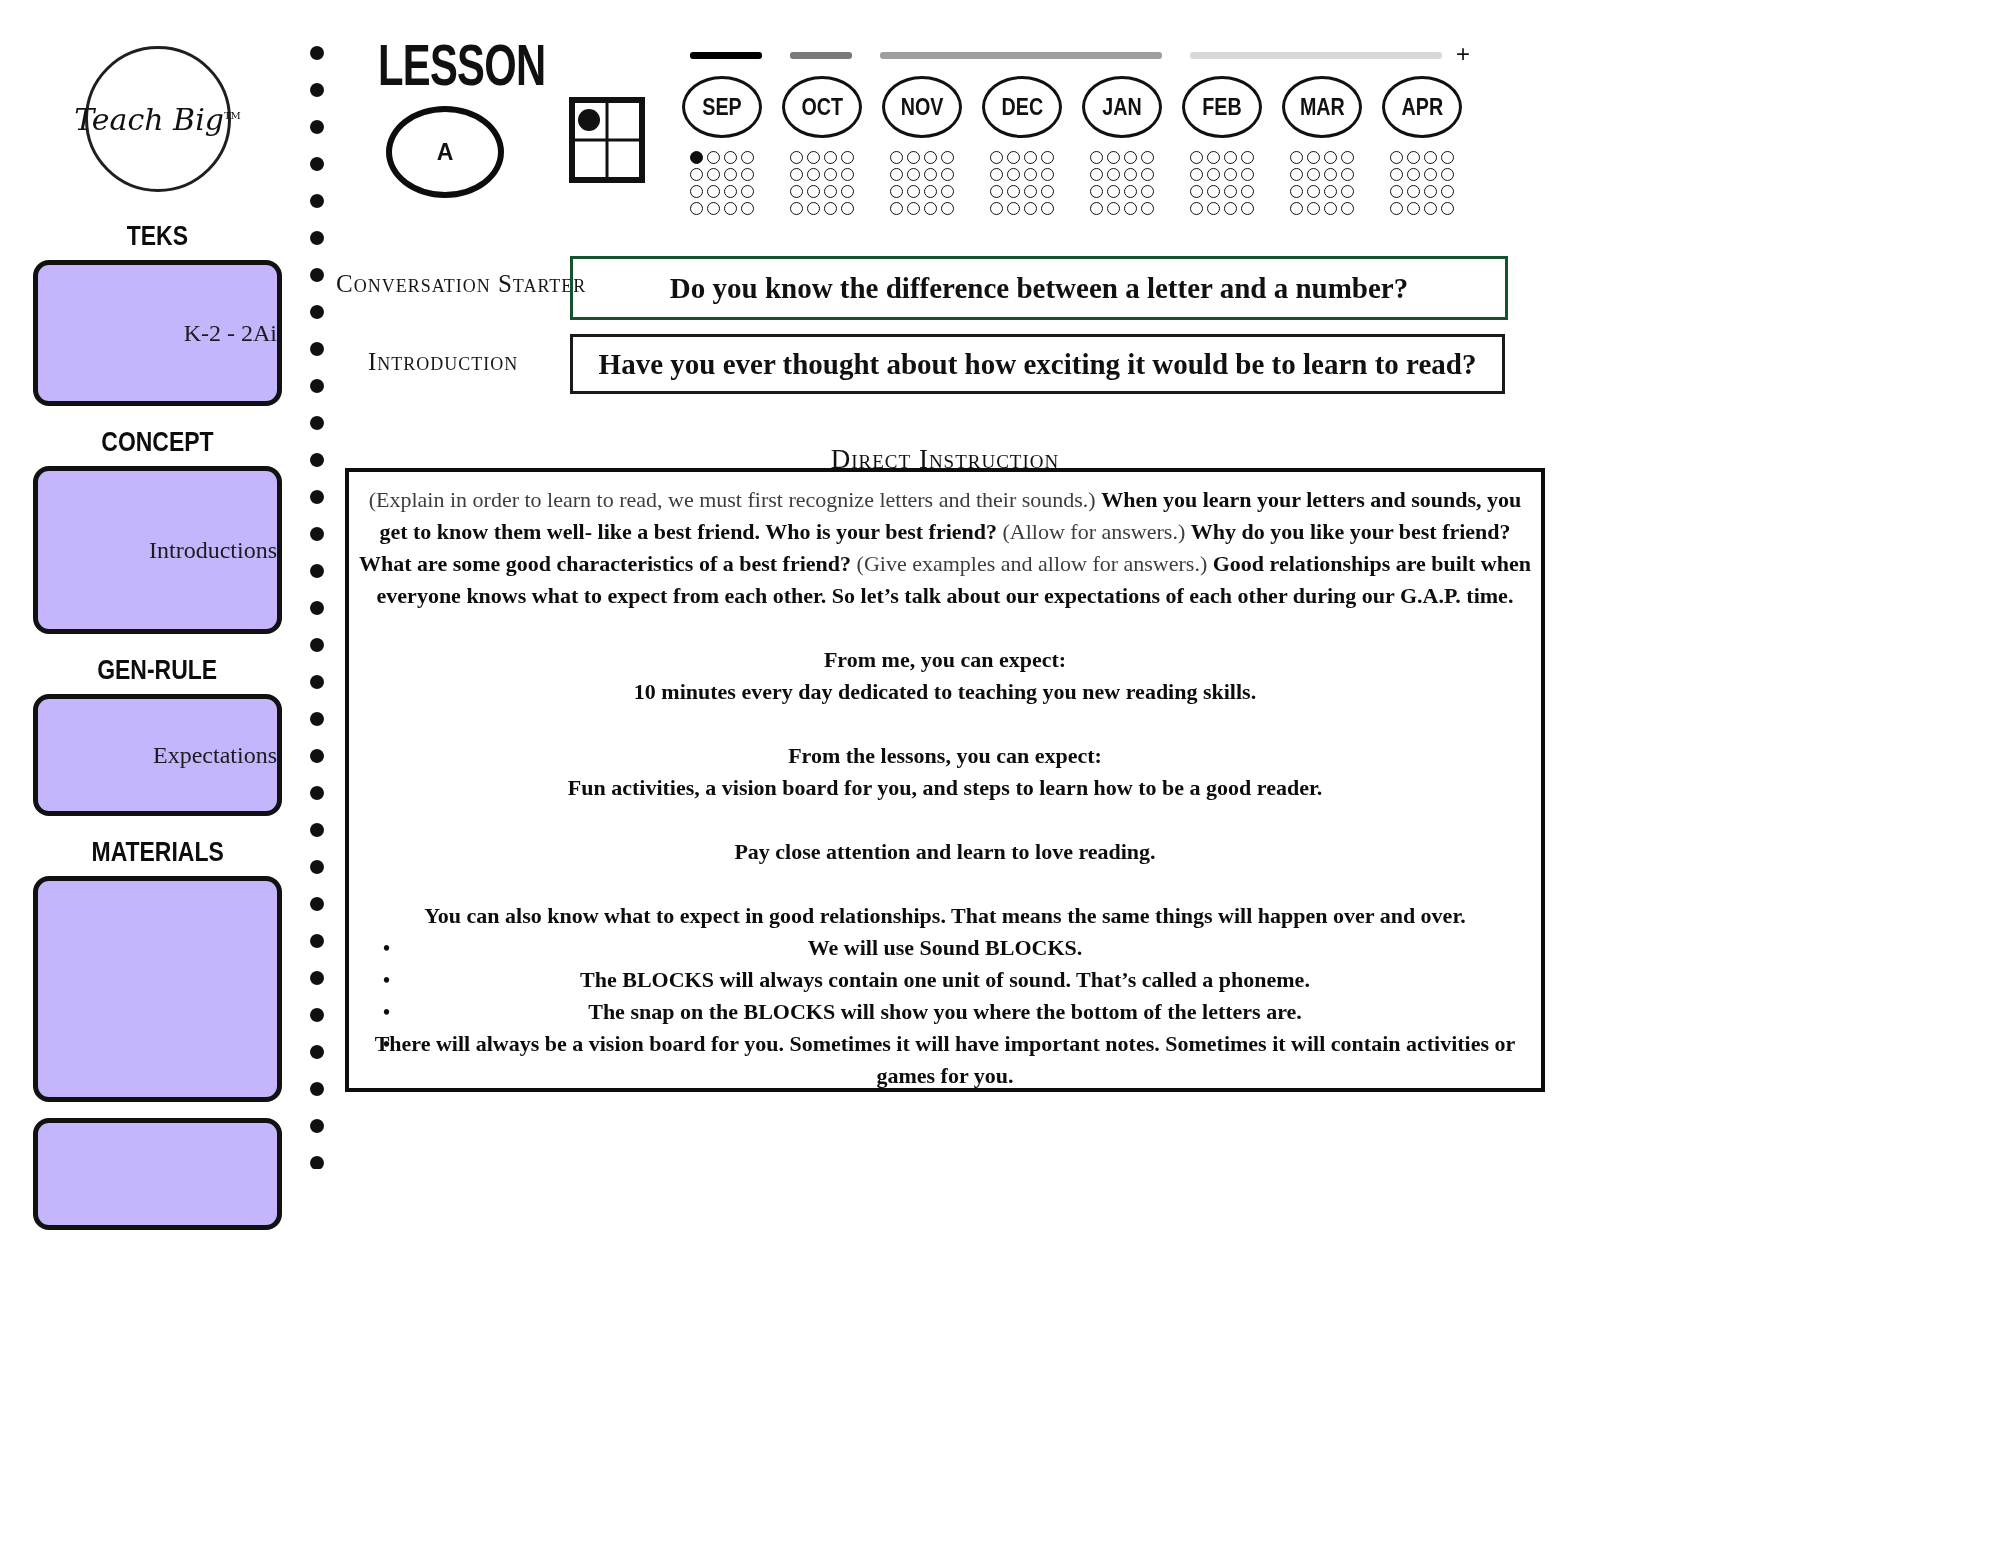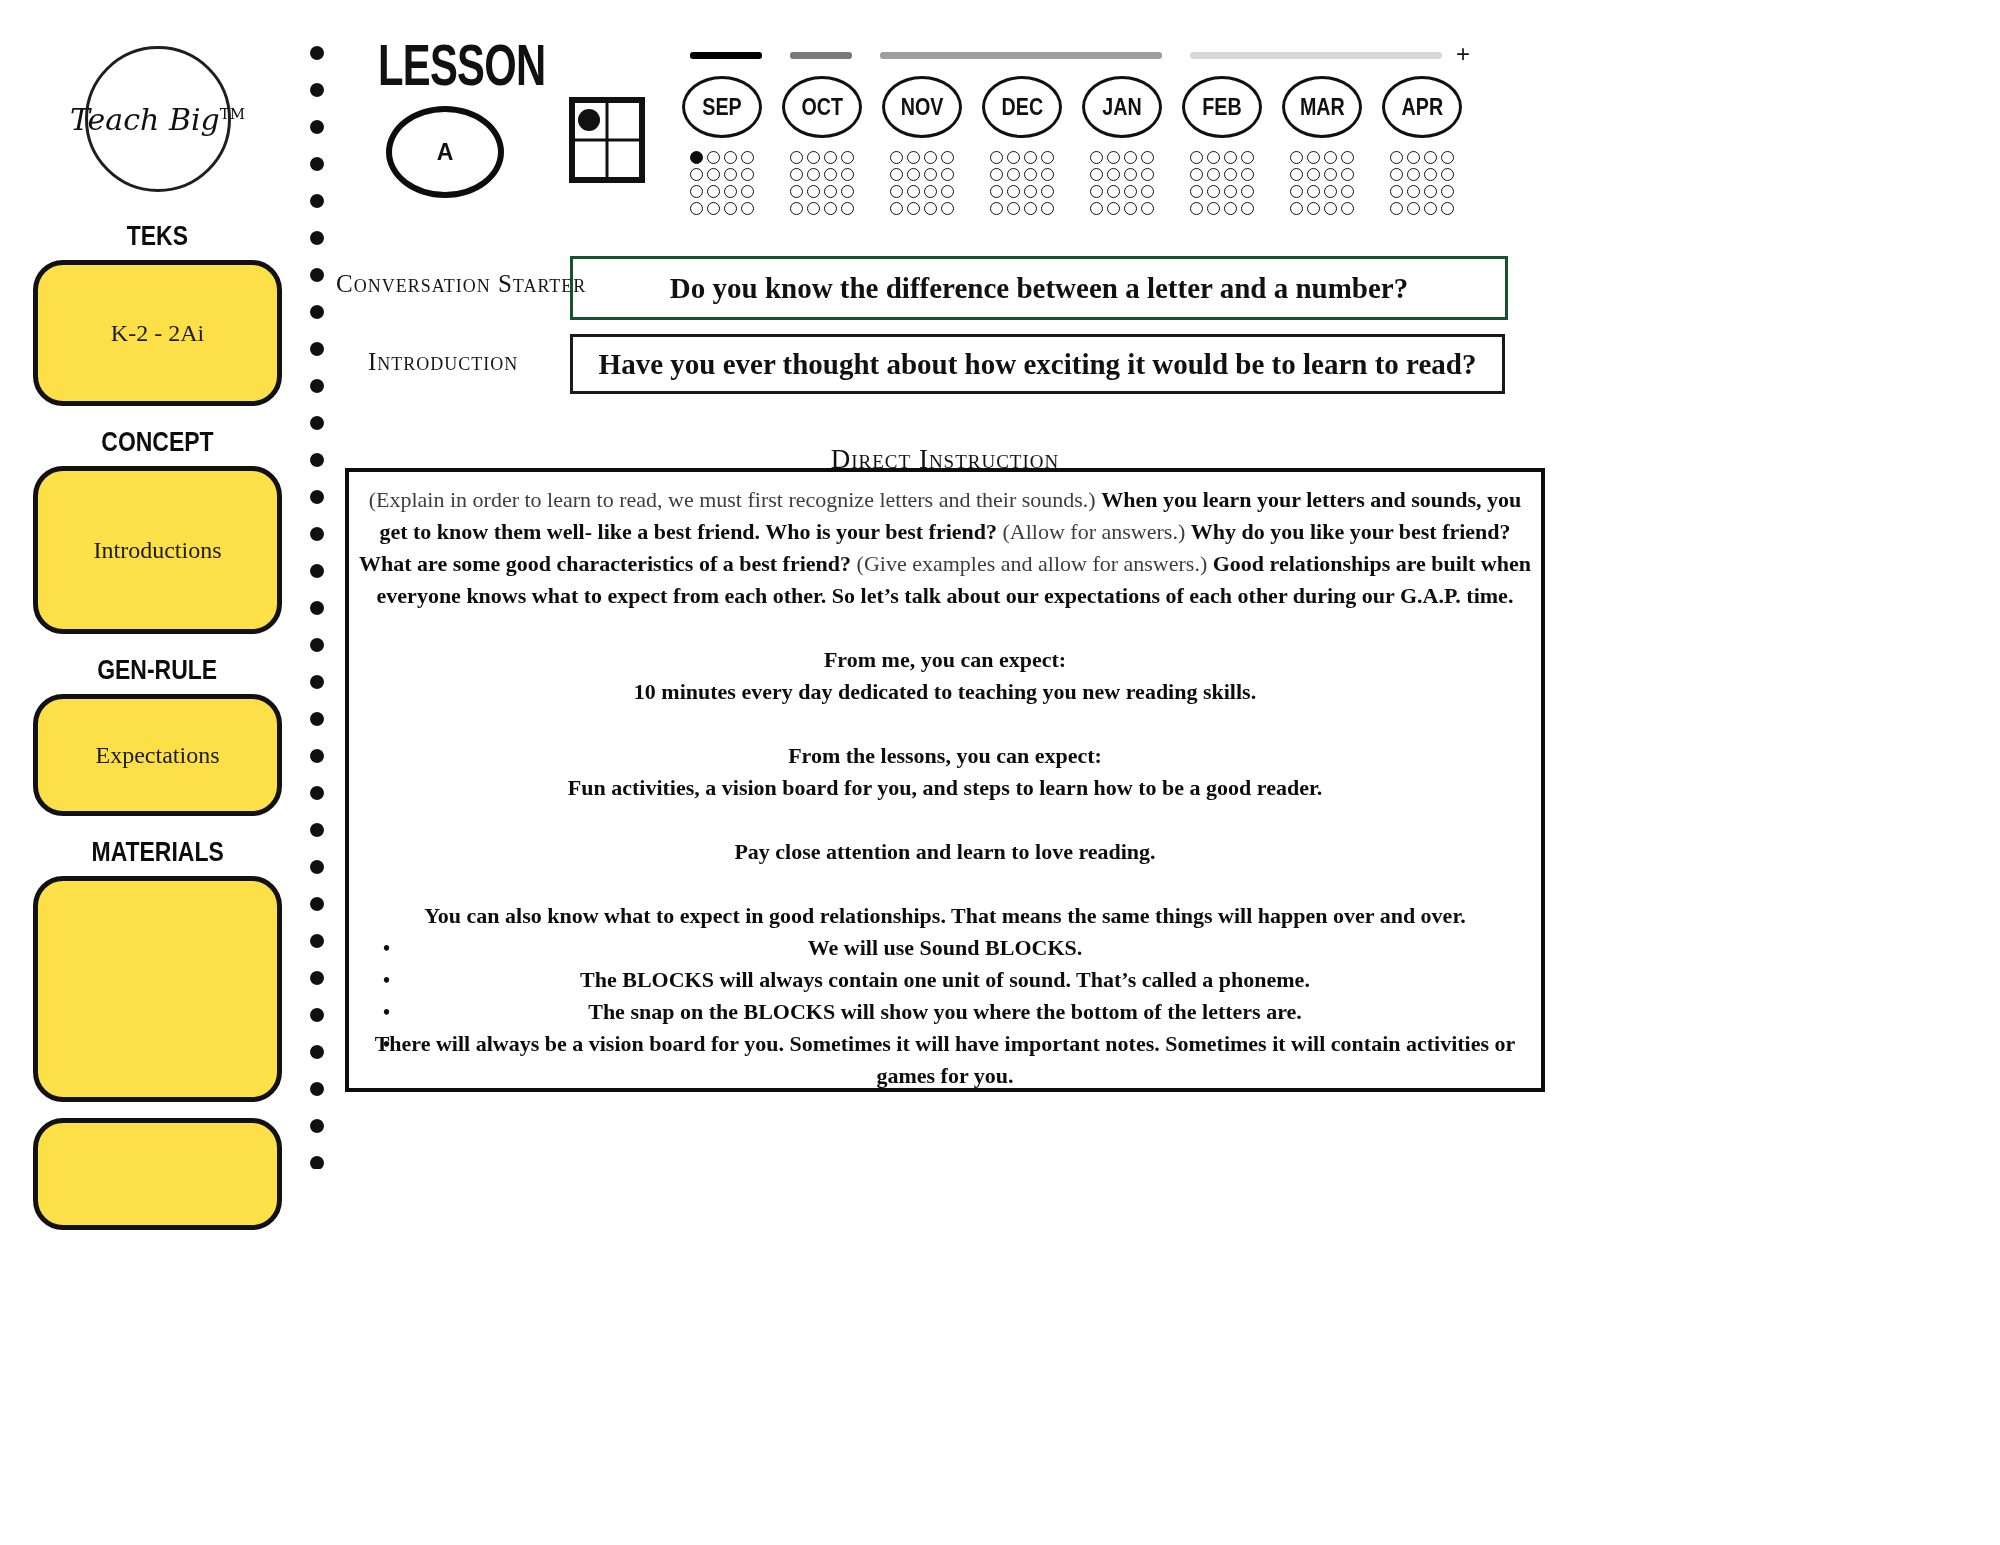--- a/index.html
+++ b/index.html
@@ -4,28 +4,28 @@
 <style>
   html,body { margin:0; padding:0; background:#ffffff; }
   .page { position:relative; width:2000px; height:1545px; background:#ffffff;
           font-family:"Liberation Serif", serif; color:#111; overflow:hidden; }
 
   
   .sidebar { position:absolute; left:33px; top:46px; width:249px; }
   .logo-circle { width:140px; height:140px; border:3px solid #1f1f1f; border-radius:50%;
                  margin:0 auto; display:flex; align-items:center; justify-content:center; }
   .logo-text { font-family:"DejaVu Serif", serif; font-style:italic; font-size:30px; white-space:nowrap; }
-  .logo-text sup { font-size:15px; font-style:normal; }
+  .logo-text sup { font-size:10px; font-style:normal; }
   .side-heading { margin:20px 0 8px; text-align:center; font-family:"Liberation Sans", sans-serif;
                   font-weight:800; font-size:28px; color:#0d0d0d; }
   .side-heading.first { margin-top:28px; }
   .cond { display:inline-block; transform:scaleX(0.82); transform-origin:center; white-space:nowrap; }
-  .side-box { box-sizing:border-box; border:5px solid #111; border-radius:30px; margin-top:6px;
-              display:flex; align-items:center; justify-content:center; font-size:24px; color:#1c1c1c;
-              background:#fde047; }
+  .side-box { box-sizing:border-box; border:5px solid #111; border-radius:16px; margin-top:6px;
+              display:flex; align-items:center; justify-content:flex-end; font-size:24px; color:#1c1c1c;
+              background:#c4b5fd; }
   .box-teks { height:146px; }
   .box-concept { height:168px; }
   .box-genrule { height:122px; }
   .box-materials { height:226px; }
   .box-extra { height:112px; margin-top:16px; }
 
   .dots-divider { position:absolute; left:308px; top:44px; width:18px; height:1125px;
     background-image:radial-gradient(circle at 9px 9px, #101010 6.4px, rgba(0,0,0,0) 7.4px);
     background-size:18px 37px; background-repeat:repeat-y; }
 

